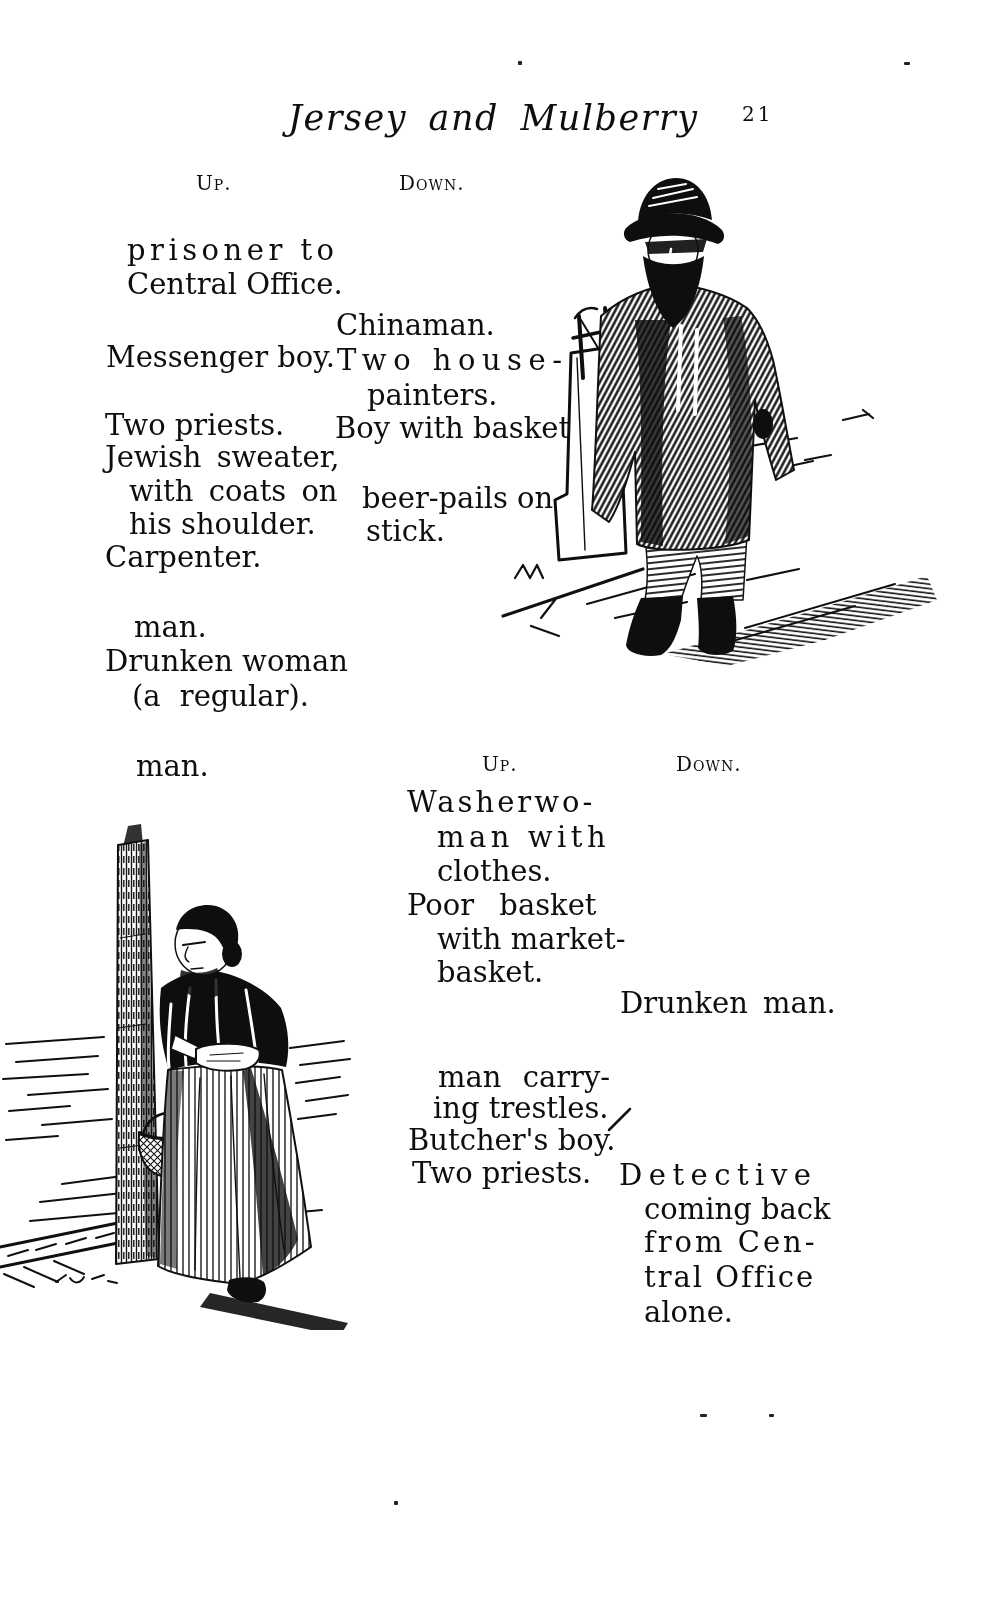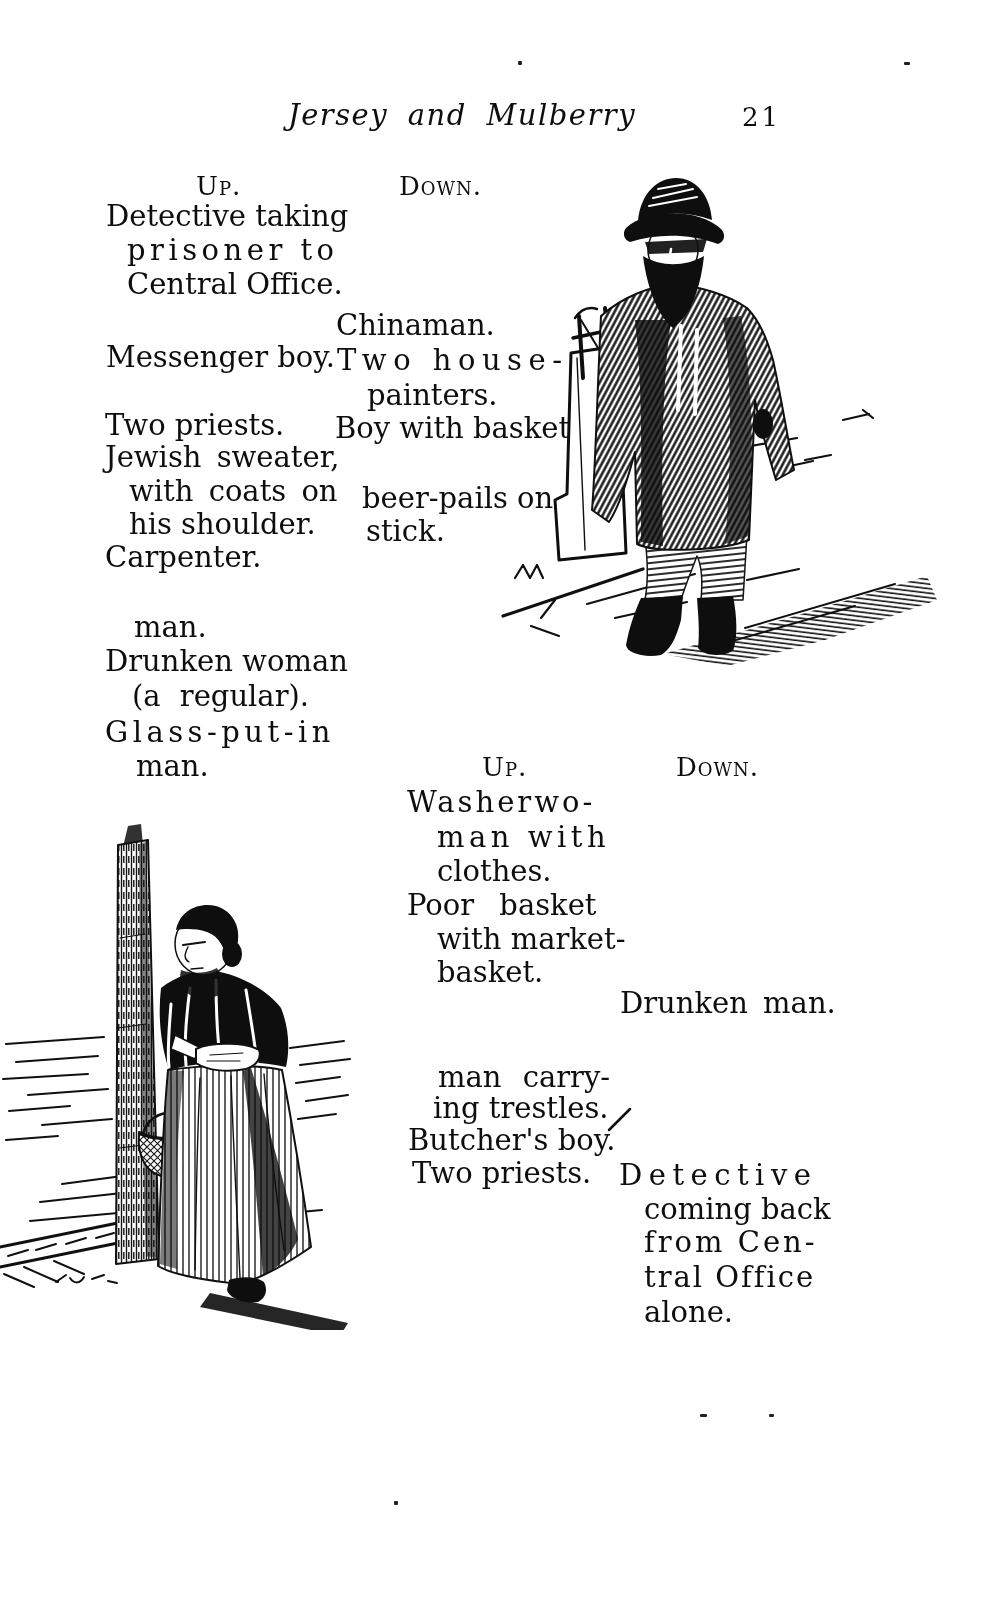--- a/index.html
+++ b/index.html
@@ -1,52 +1,50 @@
 <!DOCTYPE html>
 <html><head>
 <meta charset="utf-8">
 <style>
   html,body{margin:0;padding:0;background:#ffffff;}
   .page{position:relative;width:1000px;height:1602px;background:#ffffff;overflow:hidden;
         font-family:"DejaVu Serif","Liberation Serif",serif;color:#0e0e0e;}
   .tl{position:absolute;font-size:29px;line-height:1;white-space:nowrap;}
-  .sc{position:absolute;font-size:26px;line-height:1;font-variant:small-caps;letter-spacing:1px;white-space:nowrap;}
-  .title{position:absolute;font-size:29px;line-height:1;font-style:italic;white-space:nowrap;
+  .sc{position:absolute;font-size:20px;line-height:1;font-variant:small-caps;letter-spacing:1px;white-space:nowrap;}
+  .title{position:absolute;font-size:35px;line-height:1;font-style:italic;white-space:nowrap;
          word-spacing:9px;letter-spacing:1.5px;}
-  .pnum{position:absolute;font-size:26px;line-height:1;letter-spacing:3px;white-space:nowrap;}
+  .pnum{position:absolute;font-size:20px;line-height:1;letter-spacing:3px;white-space:nowrap;}
   .ls2{letter-spacing:2px}.ls3{letter-spacing:3px}.ls4{letter-spacing:4.5px}.ls6{letter-spacing:6.5px}
   .ws4{word-spacing:4px}.ws6{word-spacing:6px}.ws10{word-spacing:10px}.ws12{word-spacing:12px}
   .ws14{word-spacing:14px}.ws16{word-spacing:16px}
   .illo{position:absolute;}
   .speck{position:absolute;background:#222;border-radius:1px;}
 </style>
 </head>
 <body>
 
 <div class="page">
 
   <div class="title" style="left:288px;top:101px">Jersey and Mulberry</div>
   <div class="pnum" style="left:742px;top:104px">21</div>
 
   <div class="sc" style="left:196px;top:173px">Up.</div>
   <div class="sc" style="left:399px;top:173px">Down.</div>
 
-  <div class="tl" style="left:106px;top:202px">Detective taking</div>
   <div class="tl ls4" style="left:127px;top:236px">prisoner to</div>
   <div class="tl" style="left:127px;top:270px">Central Office.</div>
   <div class="tl" style="left:106px;top:343px">Messenger boy.</div>
   <div class="tl" style="left:105px;top:411px">Two priests.</div>
   <div class="tl ws6" style="left:105px;top:443px">Jewish sweater,</div>
   <div class="tl ws6" style="left:129px;top:477px">with coats on</div>
   <div class="tl" style="left:129px;top:510px">his shoulder.</div>
   <div class="tl" style="left:105px;top:543px">Carpenter.</div>
   <div class="tl" style="left:134px;top:613px">man.</div>
   <div class="tl" style="left:105px;top:647px">Drunken woman</div>
   <div class="tl ws10" style="left:132px;top:682px">(a regular).</div>
-  <div class="tl ls4" style="left:105px;top:718px">Glass-put-in</div>
   <div class="tl" style="left:136px;top:752px">man.</div>
 
   <div class="tl" style="left:336px;top:311px">Chinaman.</div>
   <div class="tl ls6" style="left:337px;top:346px">Two house-</div>
   <div class="tl" style="left:367px;top:381px">painters.</div>
   <div class="tl" style="left:335px;top:414px">Boy with basket.</div>
   <div class="tl" style="left:362px;top:484px">beer-pails on a</div>
   <div class="tl" style="left:366px;top:517px">stick.</div>
 
   <div class="sc" style="left:482px;top:754px">Up.</div>

